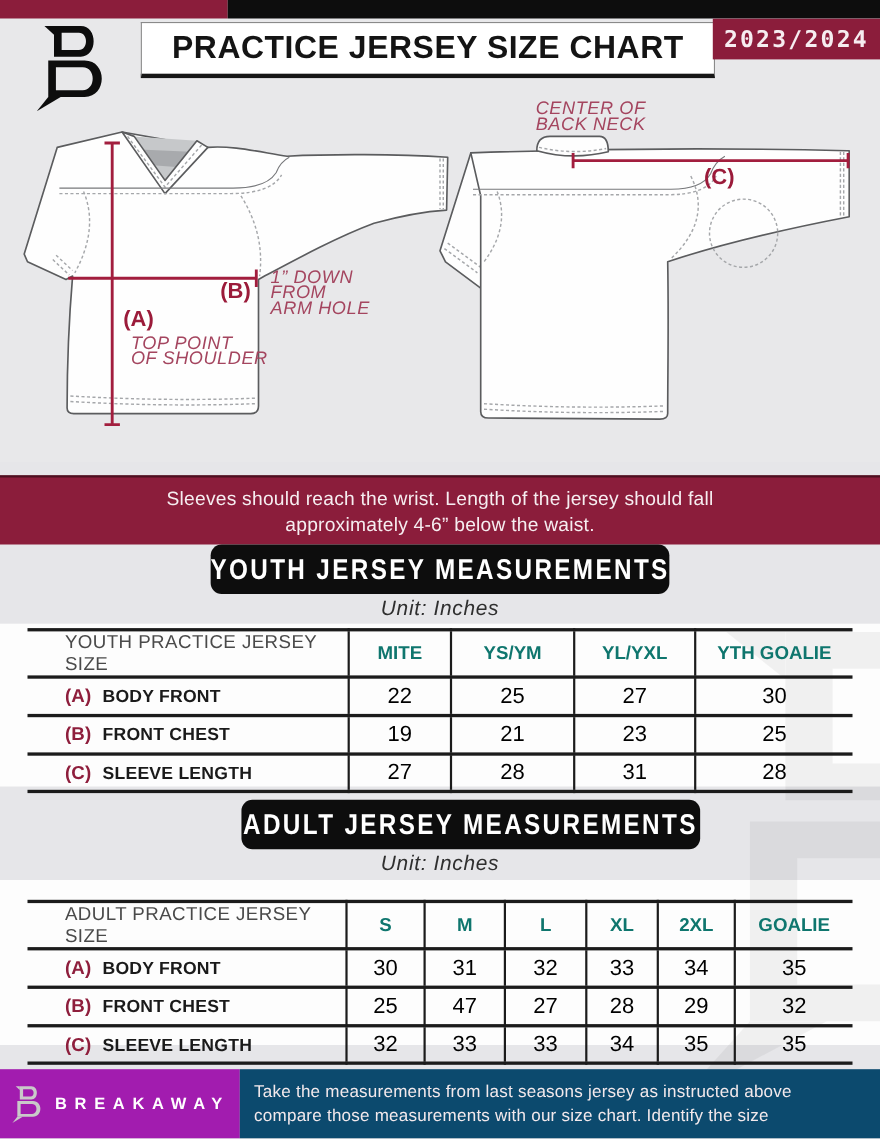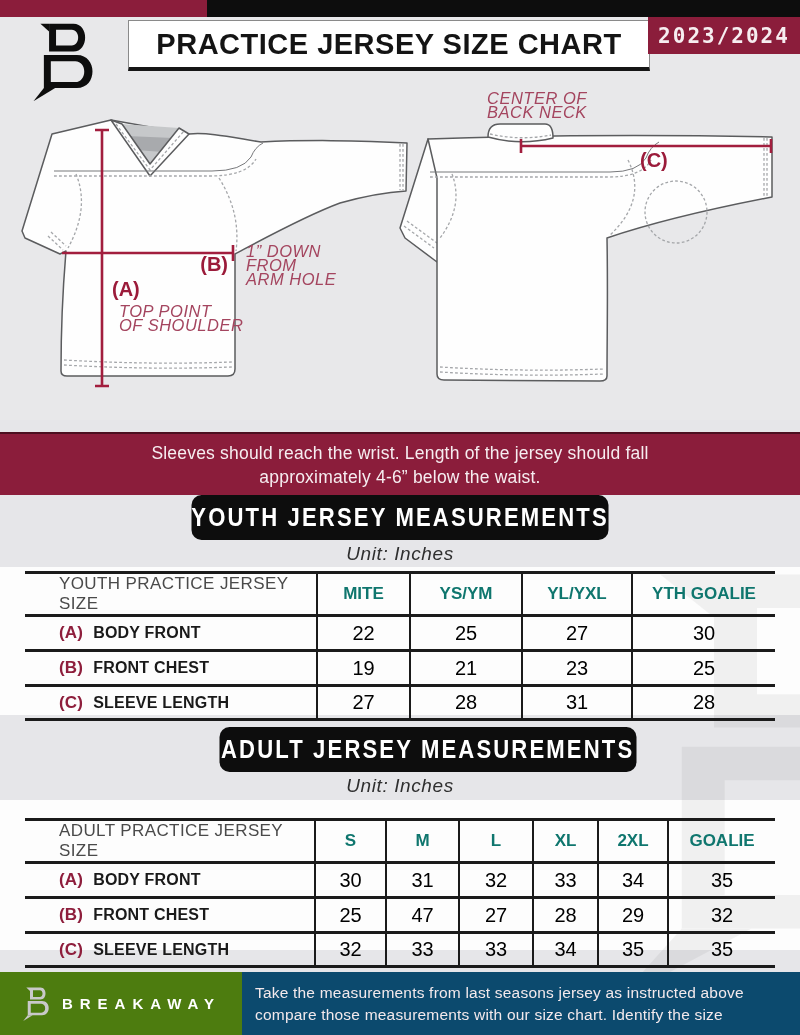--- a/index.html
+++ b/index.html
@@ -64,21 +64,21 @@
   .tbl-youth{left:25px;top:571px;}
   .tbl-adult{left:25px;top:806px;margin-top:12px;}
   th.col-head{font-size:17px;font-weight:700;color:#0f766e;text-align:center;}
   th.row-head{font-size:17px;font-weight:400;color:#4A4A4A;text-align:left;padding-left:34px;letter-spacing:.4px;}
   td.val{font-size:20px;color:#000000;text-align:center;}
   td.rowlabel{text-align:left;padding-left:34px;font-size:16px;font-weight:700;color:#1A1A1A;letter-spacing:.2px;}
   td.rowlabel .key{color:#8E1E3C;font-size:17px;font-weight:700;margin-right:10px;}
 
   
   .footer{left:0;top:972px;width:800px;height:63px;display:flex;}
-  .footer-left{width:242px;background:#4d7c0f;display:flex;align-items:center;justify-content:center;gap:11px;}
+  .footer-left{width:218px;background:#a21caf;display:flex;align-items:center;justify-content:center;gap:11px;}
   .footer-logo{width:30px;height:36px;color:#C9C9C9;}
   .footer-brand{color:#FFFFFF;font-size:15px;font-weight:700;letter-spacing:7px;}
   .footer-right{flex:1;background:#0c4a6e;display:flex;flex-direction:column;justify-content:center;
                 padding-left:13px;}
   .footer-right div{color:#F3E9EC;font-size:15.5px;line-height:21.4px;letter-spacing:.2px;}
 </style>
 </head>
 <body>
 
 <svg width="0" height="0" style="position:absolute" aria-hidden="true">

